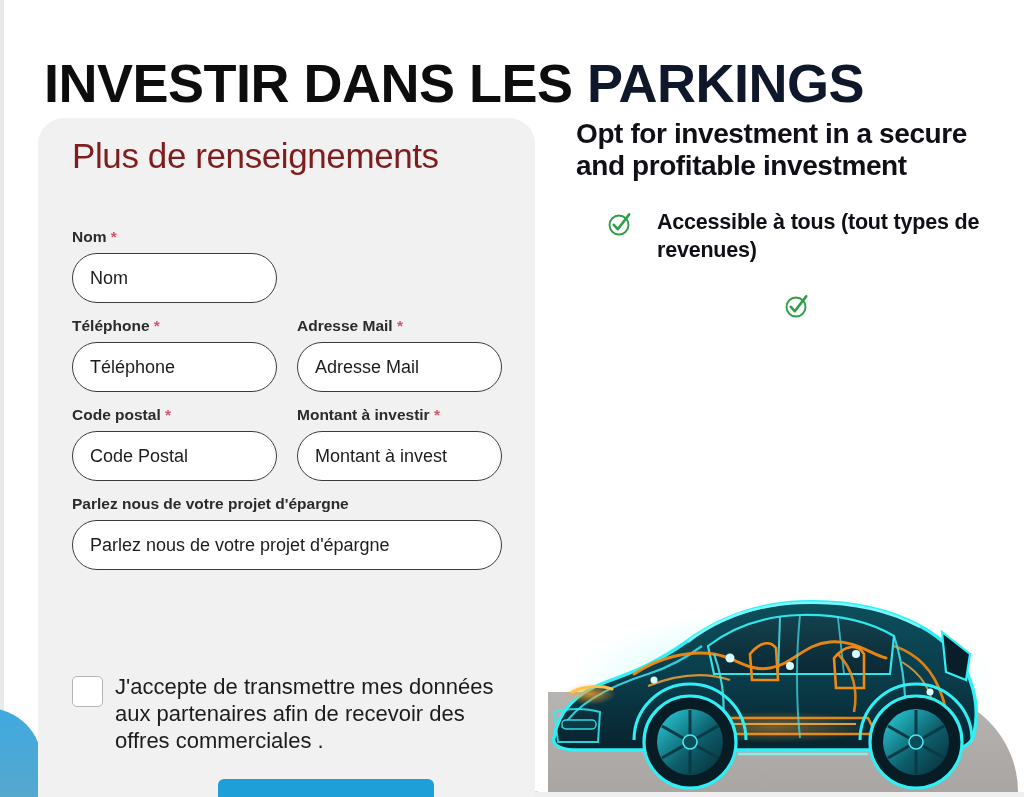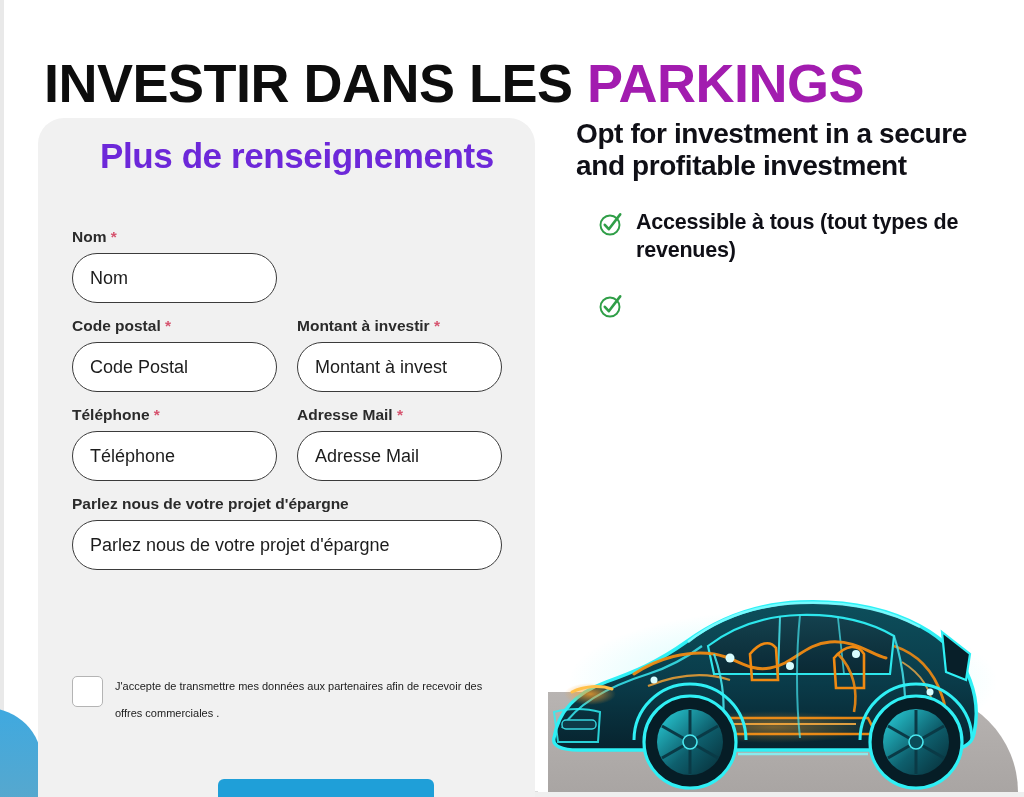--- a/index.html
+++ b/index.html
@@ -56,44 +56,43 @@
     top: 16px;
     width: 950px;
     font-size: 54px;
     font-weight: bold;
     letter-spacing: -0.5px;
     line-height: 62px;
     color: #0d0d0d;
     white-space: nowrap;
     z-index: 5;
   }
-  .headline .accent { color: #a21caf; }
+  .headline .accent { color: #0f172a; }
 
   
   .form-card {
     position: absolute;
     left: 38px;
     top: 118px;
     width: 497px;
     height: 679px;
     background: #f1f1f1;
     border-radius: 26px 26px 0 0;
     z-index: 3;
     overflow: hidden;
   }
   .form-title {
     position: absolute;
     left: 34px;
     top: 18px;
     font-size: 35px;
-    font-weight: bold;
-    color: #6d28d9;
+    font-weight: normal;
+    color: #7f1d1d;
     letter-spacing: -0.4px;
     white-space: nowrap;
-    margin-left: 28px;
   }
 
   .fields {
     position: absolute;
     left: 34px;
     top: 110px;
     width: 430px;
   }
   .field-row {
     display: flex;
@@ -141,21 +140,21 @@
   .consent-box {
     flex: 0 0 auto;
     width: 29px;
     height: 29px;
     border: 1.4px solid #b4b4b4;
     border-radius: 5px;
     background: #ffffff;
     margin-top: 3px;
   }
   .consent-text {
-    font-size: 11px;
+    font-size: 22px;
     line-height: 27px;
     color: #1c1c1c;
     width: 380px;
   }
 
   
   .submit-btn {
     position: absolute;
     left: 180px;
     top: 661px;
@@ -183,23 +182,24 @@
     font-size: 28px;
     font-weight: bold;
     line-height: 32px;
     color: #0f0f16;
     letter-spacing: -0.4px;
     margin: 0 0 26px 0;
   }
   .benefit {
     display: flex;
     align-items: flex-start;
-    gap: 12px;
+    gap: 24px;
     margin-bottom: 26px;
     padding-left: 22px;
+    justify-content: center;
   }
   .check-icon {
     flex: 0 0 auto;
     width: 26px;
     height: 26px;
     margin-top: 3px;
   }
   .benefit-text {
     font-size: 21.5px;
     font-weight: bold;
@@ -250,37 +250,37 @@
 
       <div class="field-row">
         <div class="field">
           <div class="field-label"><span>Nom</span> <span class="req">*</span></div>
           <input class="field-input" type="text" placeholder="Nom" style="">
         </div>
       </div>
 
       <div class="field-row">
         <div class="field">
+          <div class="field-label"><span>Téléphone</span> <span class="req">*</span></div>
+          <input class="field-input" type="text" placeholder="Téléphone" style="">
+        </div>
+        <div class="field">
+          <div class="field-label"><span>Adresse Mail</span> <span class="req">*</span></div>
+          <input class="field-input" type="text" placeholder="Adresse Mail" style="">
+        </div>
+      </div>
+
+      <div class="field-row">
+        <div class="field">
           <div class="field-label"><span>Code postal</span> <span class="req">*</span></div>
           <input class="field-input" type="text" placeholder="Code Postal" style="">
         </div>
         <div class="field">
           <div class="field-label"><span>Montant à investir</span> <span class="req">*</span></div>
           <input class="field-input" type="text" placeholder="Montant à invest" style="">
-        </div>
-      </div>
-
-      <div class="field-row">
-        <div class="field">
-          <div class="field-label"><span>Téléphone</span> <span class="req">*</span></div>
-          <input class="field-input" type="text" placeholder="Téléphone" style="">
-        </div>
-        <div class="field">
-          <div class="field-label"><span>Adresse Mail</span> <span class="req">*</span></div>
-          <input class="field-input" type="text" placeholder="Adresse Mail" style="">
         </div>
       </div>
 
       <div class="field-row">
         <div class="field full">
           <div class="field-label">Parlez nous de votre projet d'épargne</div>
           <input class="field-input" type="text" placeholder="Parlez nous de votre projet d'épargne" style="">
         </div>
       </div>
 

